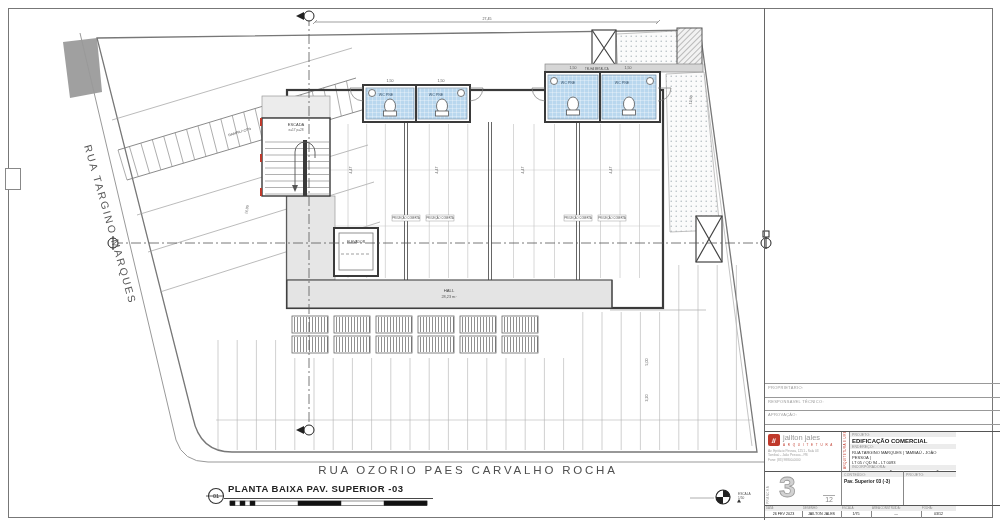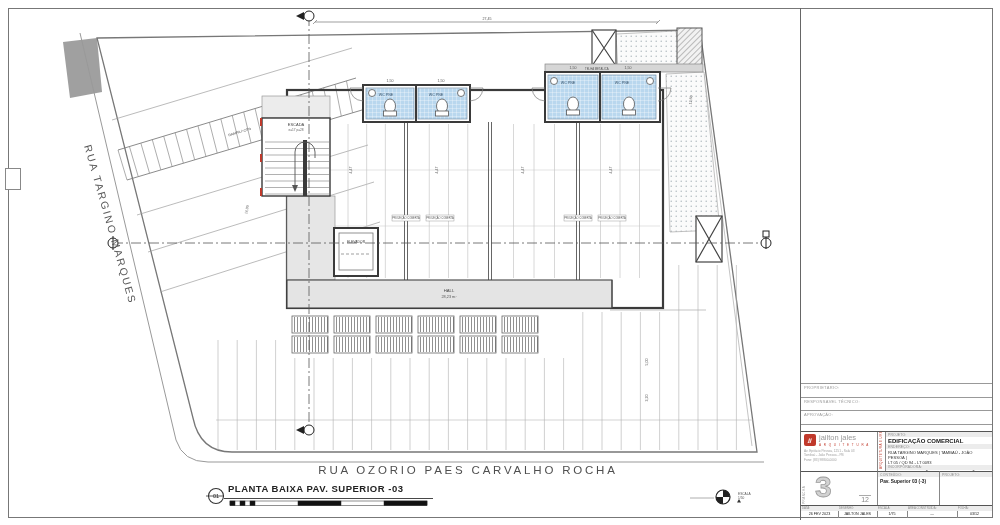--- a/index.html
+++ b/index.html
@@ -3,21 +3,21 @@
 <meta charset="utf-8">
 <style>
   html,body{margin:0;padding:0;background:#ffffff;}
   .stage{position:relative;width:1000px;height:525px;background:#ffffff;overflow:hidden;
          font-family:"Liberation Sans", sans-serif;}
   .frame{position:absolute;left:8px;top:8px;width:983px;height:508px;border:1px solid #777;}
   .frame-tick{position:absolute;left:5px;top:168px;width:14px;height:20px;border:1px solid #888;background:#fff;}
   svg text{font-family:"Liberation Sans", sans-serif;}
 
   
-  .tb{position:absolute;left:800px;top:8px;width:191px;height:512px;border-left:1px solid #666;}
+  .tb{position:absolute;left:764px;top:8px;width:191px;height:512px;border-left:1px solid #666;padding-left:44px;}
   .tb-row{position:absolute;left:0;width:100%;border-top:1px solid #999;font-size:4px;color:#9a9a9a;
           padding:1px 0 0 3px;box-sizing:border-box;letter-spacing:.3px;}
   .tb-main{position:absolute;left:0;top:423px;width:100%;height:85px;border-top:1px solid #555;}
   .cell{position:absolute;box-sizing:border-box;overflow:hidden;}
   .lbl{display:block;font-size:3.4px;color:#8a8a8a;background:#ececec;padding:.5px 2px;letter-spacing:.2px;}
   .logo-cell{left:0;top:0;width:77px;height:39px;border-right:1px solid #888;padding:2px 3px;}
   .logo-top{display:flex;align-items:center;gap:3px;}
   .logo-sq{width:12px;height:12px;background:#c0392b;border-radius:2px;color:#fff;font-size:6px;font-weight:bold;
            display:flex;align-items:center;justify-content:center;font-style:italic;}
   .logo-name{font-size:7.5px;color:#9a9a9a;line-height:1;}

